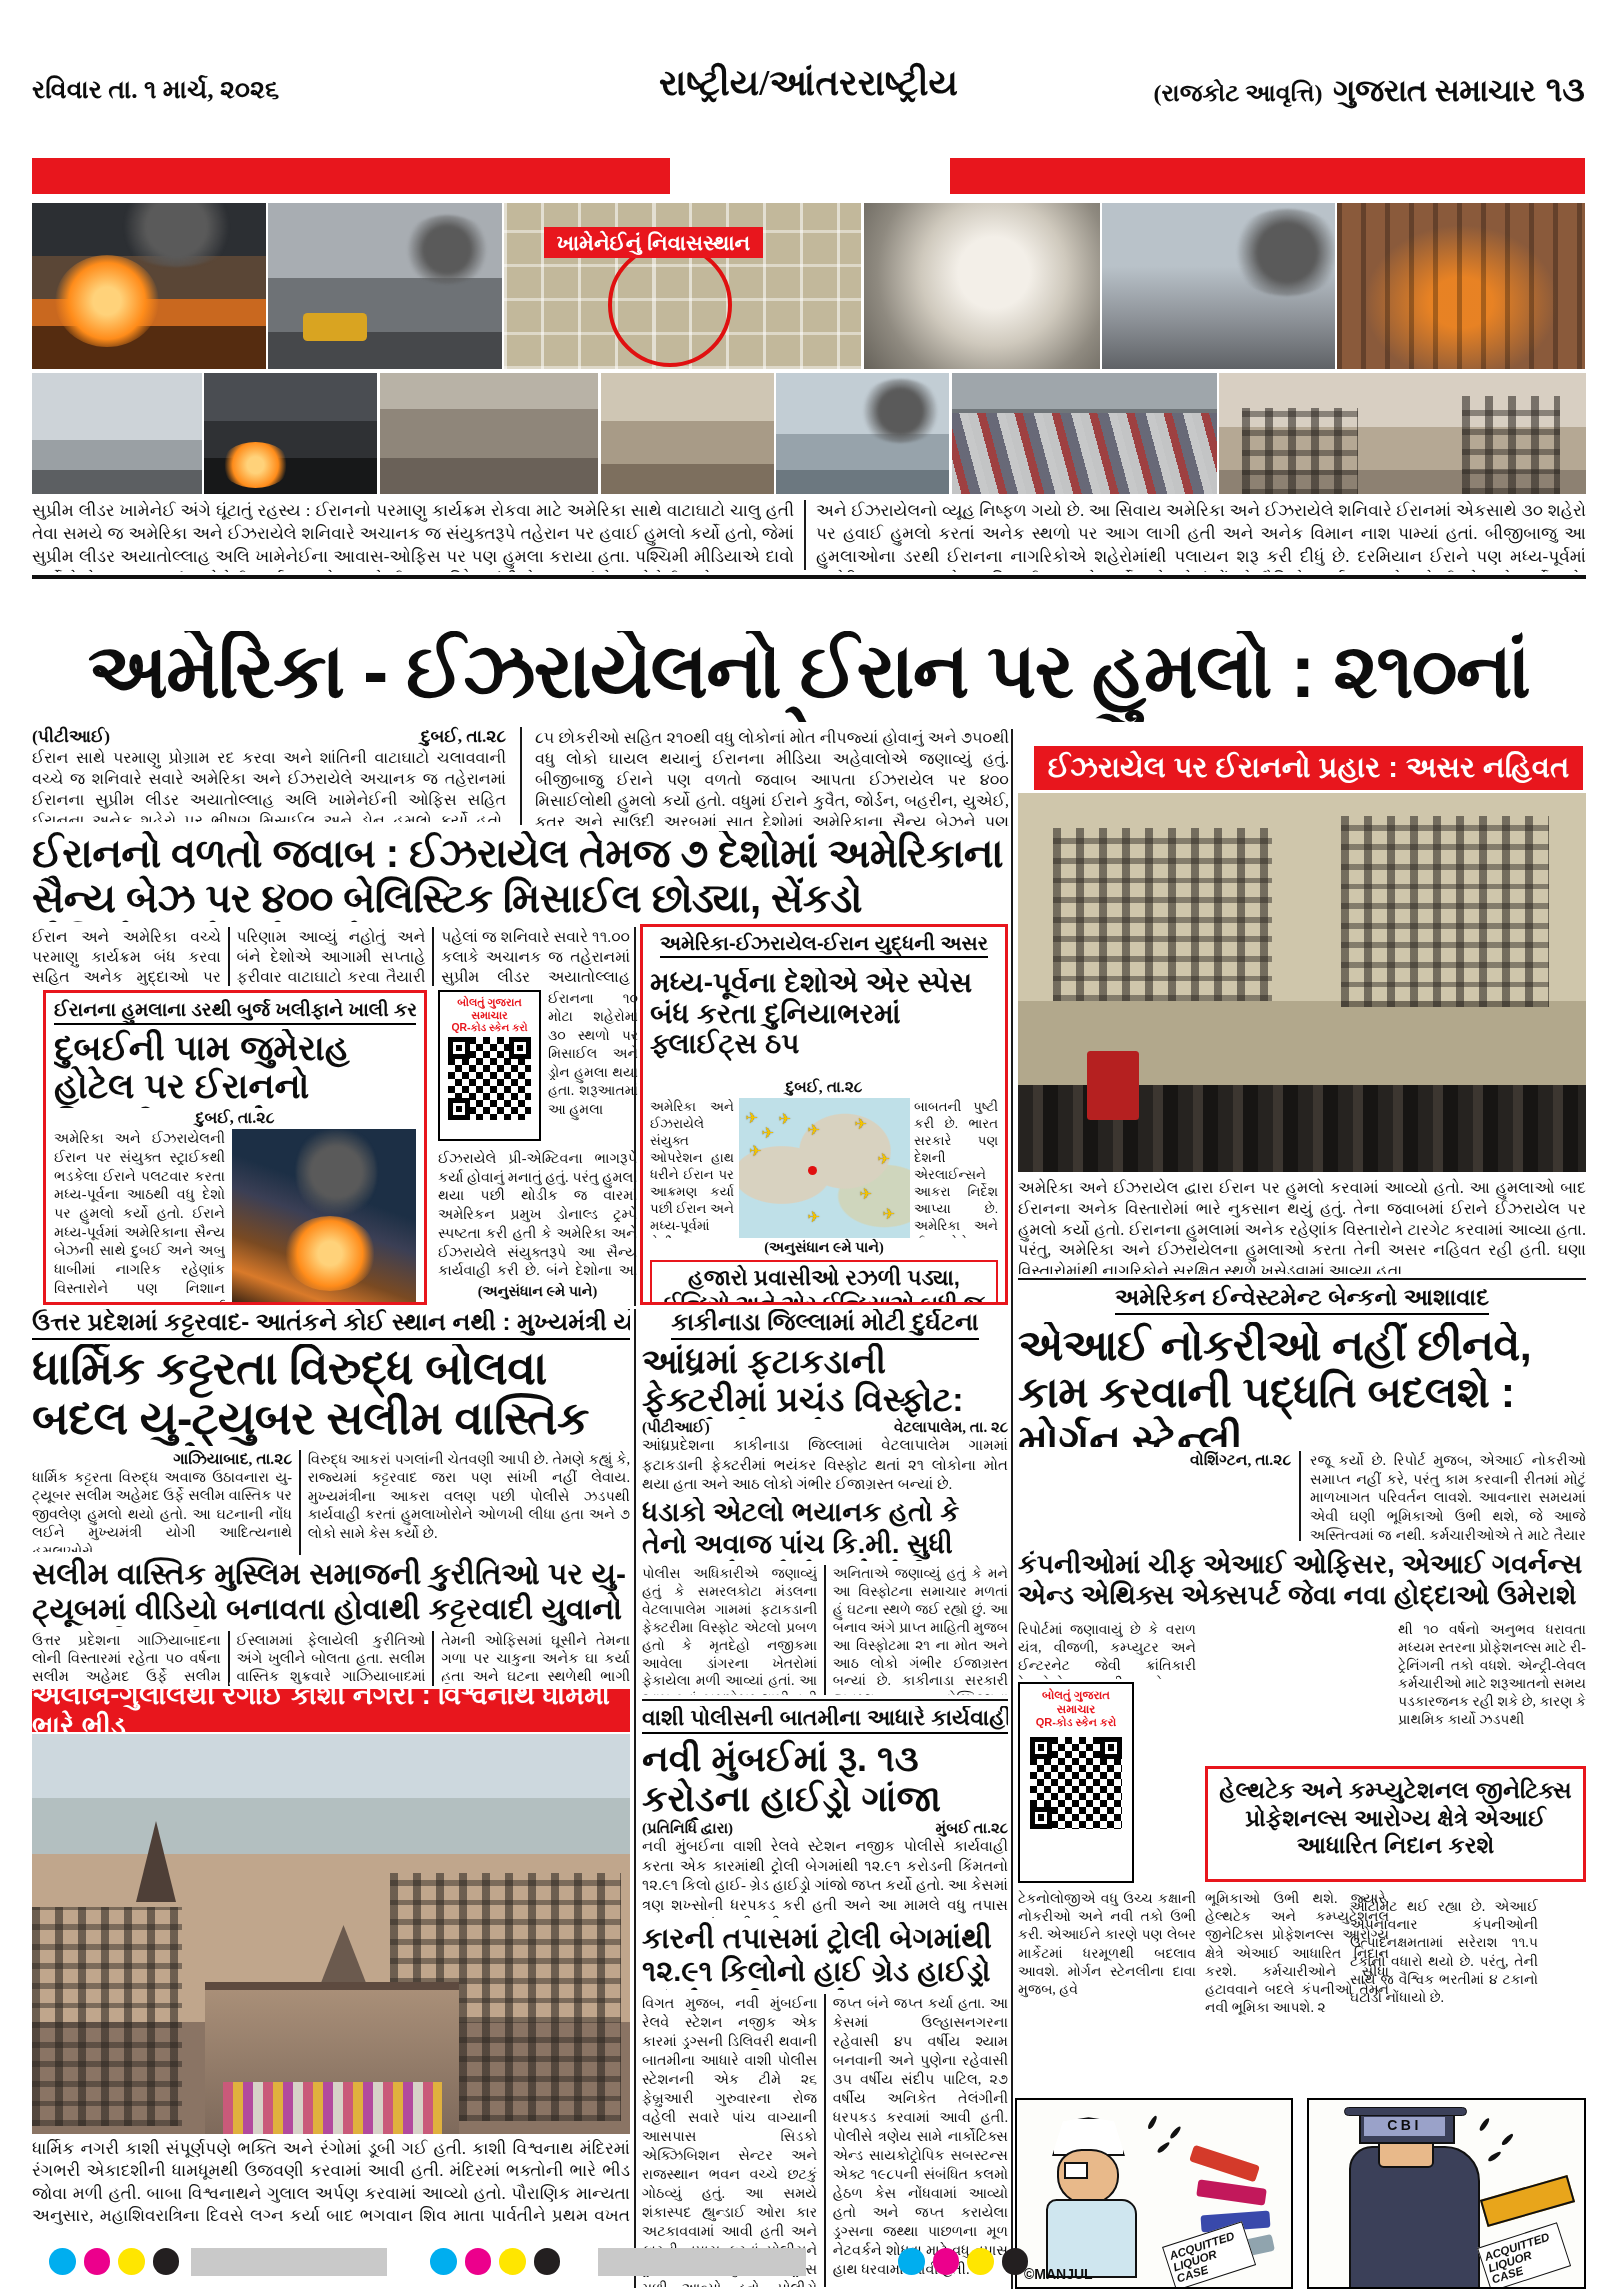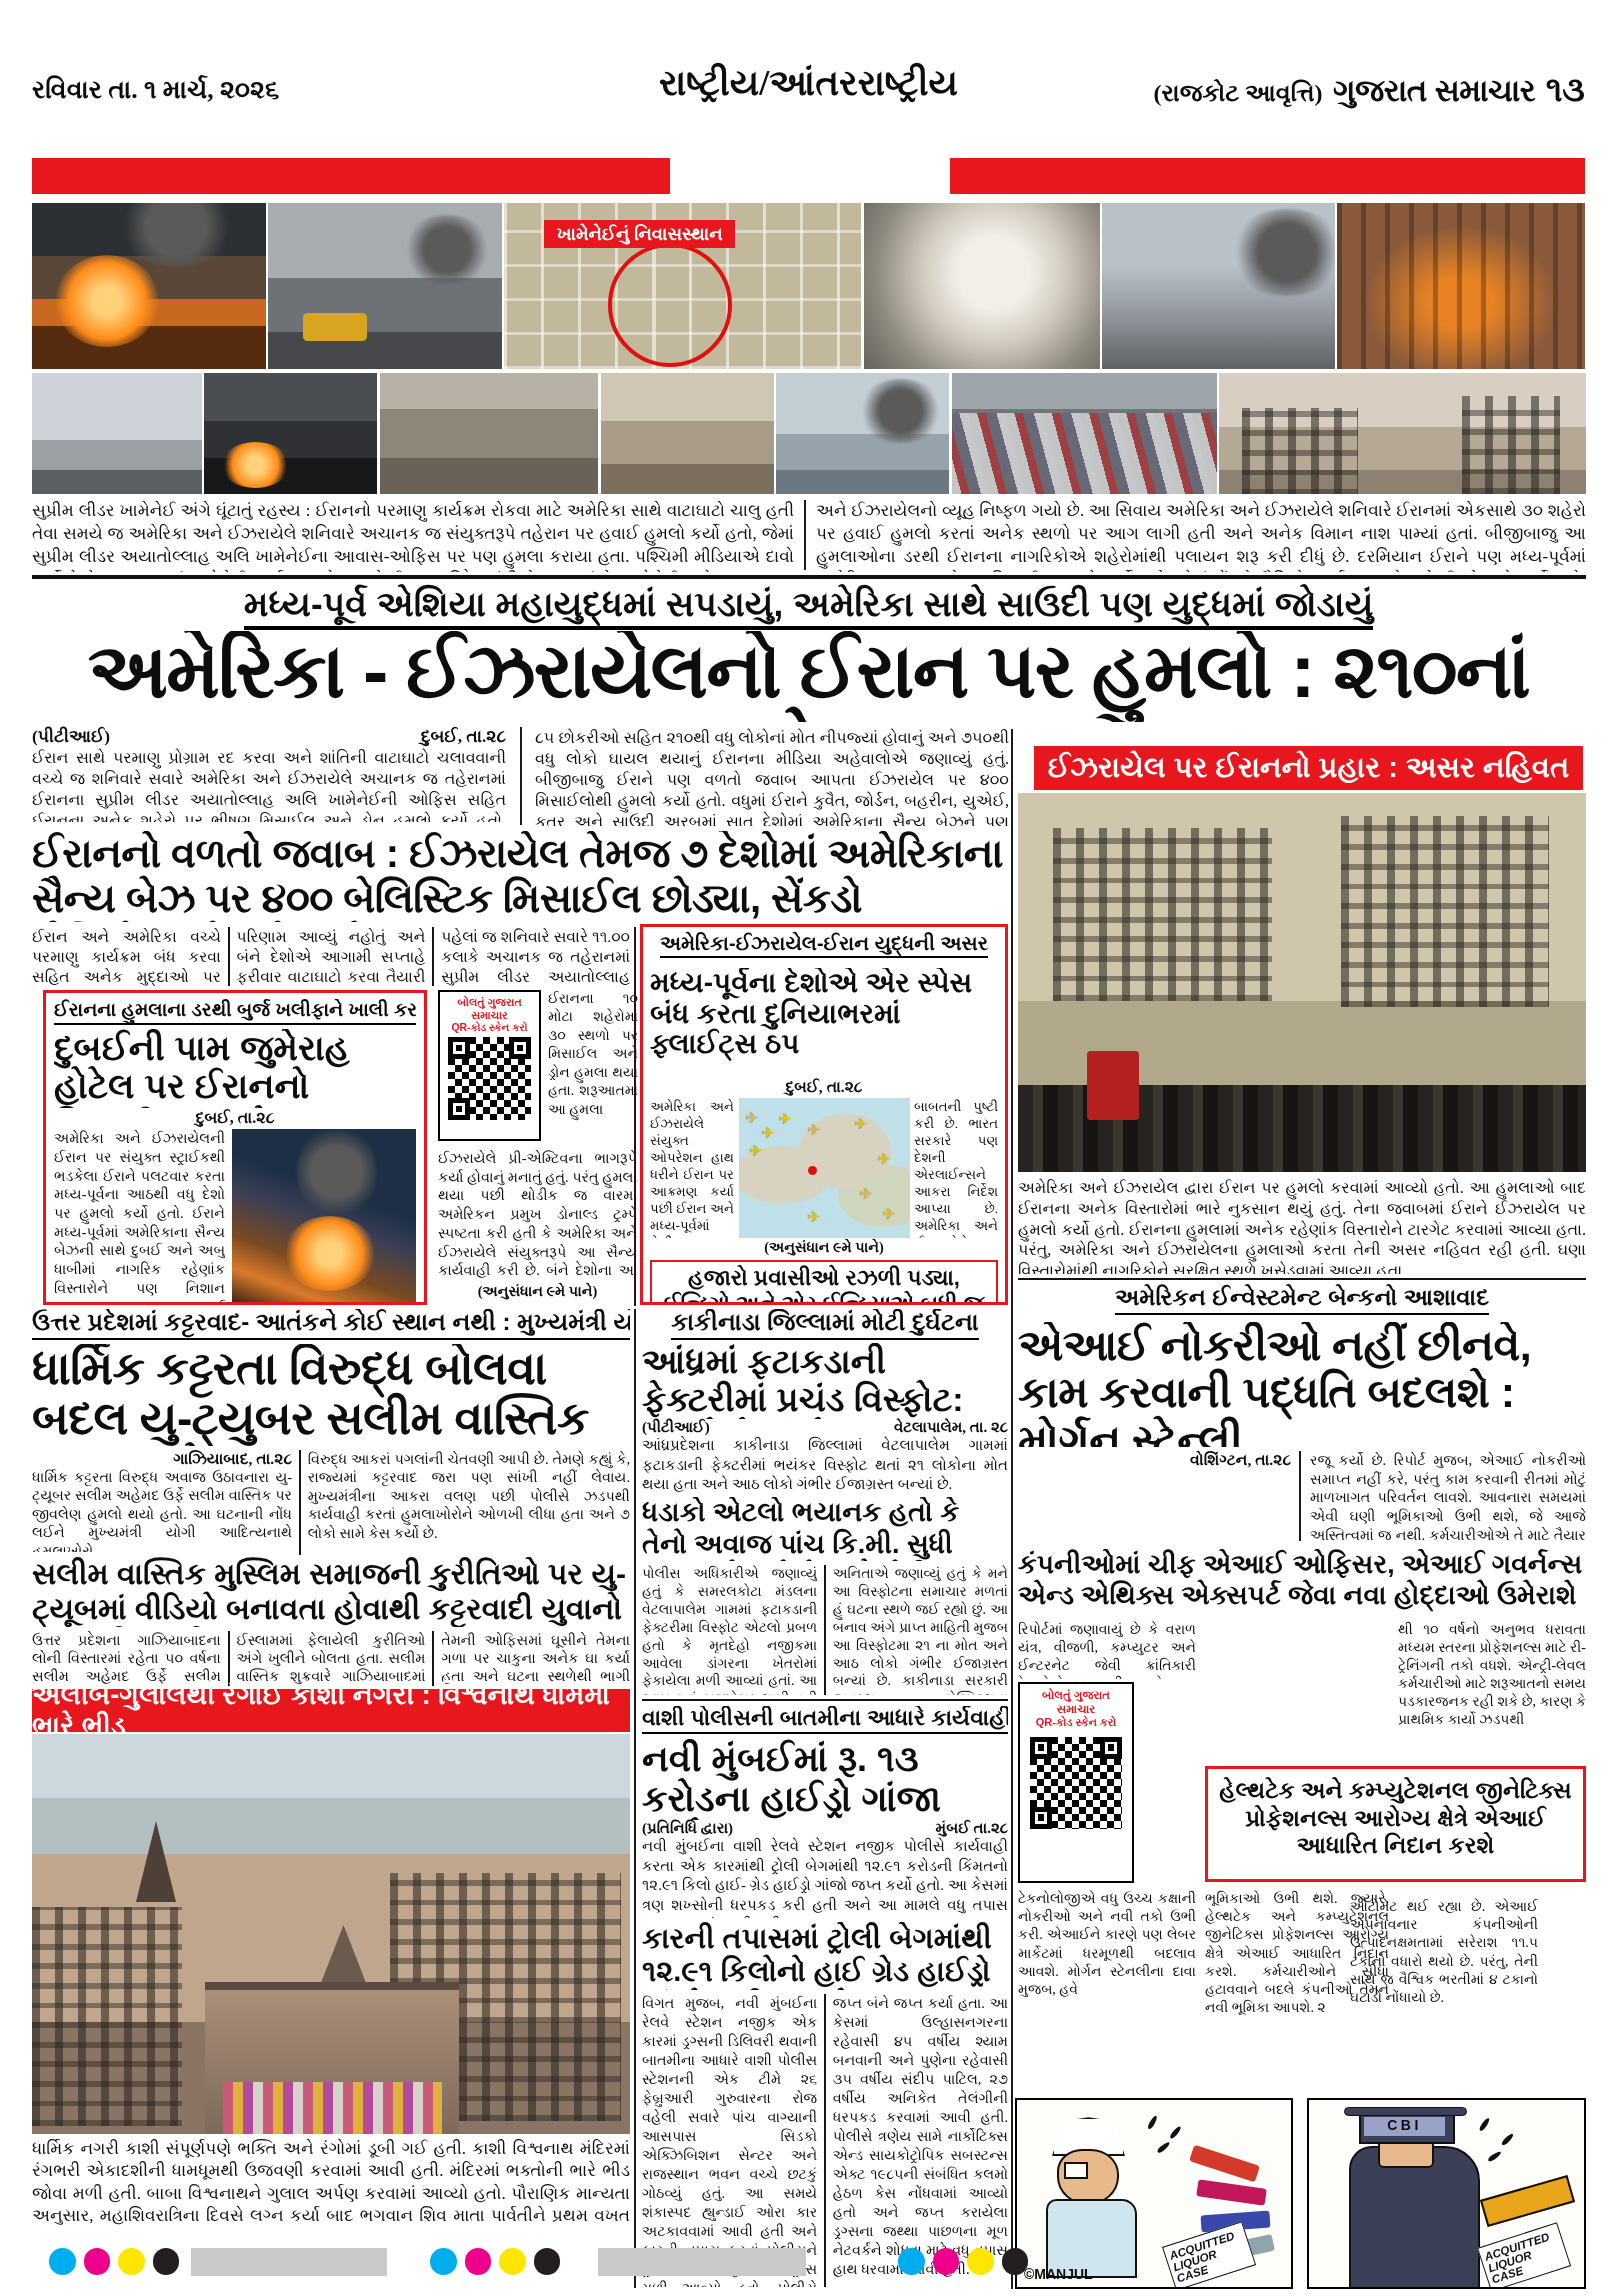--- a/index.html
+++ b/index.html
@@ -89,21 +89,21 @@
 
   <div class="ph sc-firecars" style="left:32px;top:203px;width:234px;height:166px;">
     <div class="fire" style="left:23px;top:52px;width:104px;height:92px;"></div>
     <div class="smoke" style="left:81px;top:-17.3px;width:127px;height:81px;"></div>
   </div>
   <div class="ph sc-street" style="left:268px;top:203px;width:234px;height:166px;">
     <div class="abs" style="left:35px;top:110px;width:64px;height:28px;background:#d9a421;border-radius:4.6px;"></div>
     <div class="smoke" style="left:133px;top:11.6px;width:92px;height:69px;"></div>
   </div>
   <div class="ph sc-sat" style="left:504px;top:203px;width:357px;height:166px;">
-    <div class="abs banner" style="left:40px;top:17px;padding:3.5px 12.7px;font-size:18px;z-index:2;">ખામેનેઈનું નિવાસસ્થાન</div>
+    <div class="abs banner" style="left:40px;top:24px;padding:3.5px 12.7px;font-size:21px;z-index:2;">ખામેનેઈનું નિવાસસ્થાન</div>
     <div class="abs" style="left:104px;top:40px;width:116px;height:116px;border:4.6px solid #e01010;border-radius:50%;"></div>
   </div>
   <div class="ph sc-blast" style="left:864px;top:203px;width:236px;height:166px;"></div>
   <div class="ph sc-citysmoke" style="left:1102px;top:203px;width:233px;height:166px;">
     <div class="smoke" style="left:127px;top:5.8px;width:116px;height:87px;"></div>
   </div>
   <div class="ph sc-burnbldg" style="left:1337px;top:203px;width:248px;height:166px;"></div>
 
   <div class="ph sc-skyline" style="left:32px;top:373px;width:170px;height:121px;"></div>
   <div class="ph sc-darkfire" style="left:204px;top:373px;width:173px;height:121px;">
@@ -121,23 +121,20 @@
   <div class="ph sc-smog" style="left:1219px;top:373px;width:367px;height:121px;">
     <div class="win" style="left:23px;top:35px;width:116px;height:87px;"></div>
     <div class="win" style="left:243px;top:23px;width:98px;height:98px;"></div>
   </div>
 
   <div class="abs just clip" style="left:32px;top:500px;width:762px;height:72px;font-size:17px;line-height:1.35;font-weight:500;">સુપ્રીમ લીડર ખામેનેઈ અંગે ઘૂંટાતું રહસ્ય : ઈરાનનો પરમાણુ કાર્યક્રમ રોકવા માટે અમેરિકા સાથે વાટાઘાટો ચાલુ હતી તેવા સમયે જ અમેરિકા અને ઈઝરાયેલે શનિવારે અચાનક જ સંયુક્તરૂપે તહેરાન પર હવાઈ હુમલો કર્યો હતો, જેમાં સુપ્રીમ લીડર અયાતોલ્લાહ અલિ ખામેનેઈના આવાસ-ઓફિસ પર પણ હુમલા કરાયા હતા. પશ્ચિમી મીડિયાએ દાવો કર્યો છે કે આ હુમલામાં ખામેનેઈ માર્યા ગયા છે જ્યારે ઈરાનના વિદેશ મંત્રીએ જણાવ્યું કે, ખામેનેઈ અને પ્રમુખ મસુદ પેઝેશ્કિઅન બંને જીવિત છે. તેમની હત્યાનો અમેરિકા</div>
   <div class="vr" style="left:804px;top:500px;height:70px;"></div>
   <div class="abs just clip" style="left:816px;top:500px;width:770px;height:72px;font-size:17px;line-height:1.35;font-weight:500;">અને ઈઝરાયેલનો વ્યૂહ નિષ્ફળ ગયો છે. આ સિવાય અમેરિકા અને ઈઝરાયેલે શનિવારે ઈરાનમાં એકસાથે ૩૦ શહેરો પર હવાઈ હુમલો કરતાં અનેક સ્થળો પર આગ લાગી હતી અને અનેક વિમાન નાશ પામ્યાં હતાં. બીજીબાજુ આ હુમલાઓના ડરથી ઈરાનના નાગરિકોએ શહેરોમાંથી પલાયન શરૂ કરી દીધું છે. દરમિયાન ઈરાને પણ મધ્ય-પૂર્વમાં અમેરિકાના ૧૨ સ્થળો પર મિસાઈલ હુમલો કર્યો હતો, જેમાં સેંકડો સૈનિકો માર્યા ગયા હોવાનો ઈરાને દાવો કર્યો હતો, જેની પુષ્ટી થઈ શકી નથી.</div>
   <div class="hr" style="left:32px;top:575px;width:1554px;height:3.5px;"></div>
 
-  <div class="abs ctr" style="left:0;top:585px;width:100%;">
-    <span class="kick" style="font-size:35px;border-bottom-width:4.6px;">મધ્ય-પૂર્વ એશિયા મહાયુદ્ધમાં સપડાયું, અમેરિકા સાથે સાઉદી પણ યુદ્ધમાં જોડાયું</span>
-  </div>
   <div class="abs ctr b sans clip" style="left:23px;top:631px;width:1571px;height:91px;font-size:76px;line-height:1.04;letter-spacing:-1.7px;">અમેરિકા - ઈઝરાયેલનો ઈરાન પર હુમલો : ૨૧૦નાં મોત</div>
 
   <div class="abs" style="left:32px;top:727px;width:976px;height:99px;">
     <div class="abs" style="left:0;top:0;width:474px;height:99px;">
       <div class="dl-row" style="font-size:17.3px;">
         <span>(પીટીઆઈ)</span>
         <span>દુબઈ, તા.૨૮</span>
       </div>
       <div class="just clip bodytxt" style="height:75px;font-size:16px;">ઈરાન સાથે પરમાણુ પ્રોગ્રામ રદ કરવા અને શાંતિની વાટાઘાટો ચલાવવાની વચ્ચે જ શનિવારે સવારે અમેરિકા અને ઈઝરાયેલે અચાનક જ તહેરાનમાં ઈરાનના સુપ્રીમ લીડર અયાતોલ્લાહ અલિ ખામેનેઈની ઓફિસ સહિત ઈરાનના અનેક શહેરો પર ભીષણ મિસાઈલ અને ડ્રોન હુમલો કર્યો હતો. દક્ષિણ ઈરાનના મિનાબમાં એક સ્કૂલ સહિતના સ્થળે અમેરિકા અને ઈઝરાયેલના હુમલામાં</div>
     </div>

